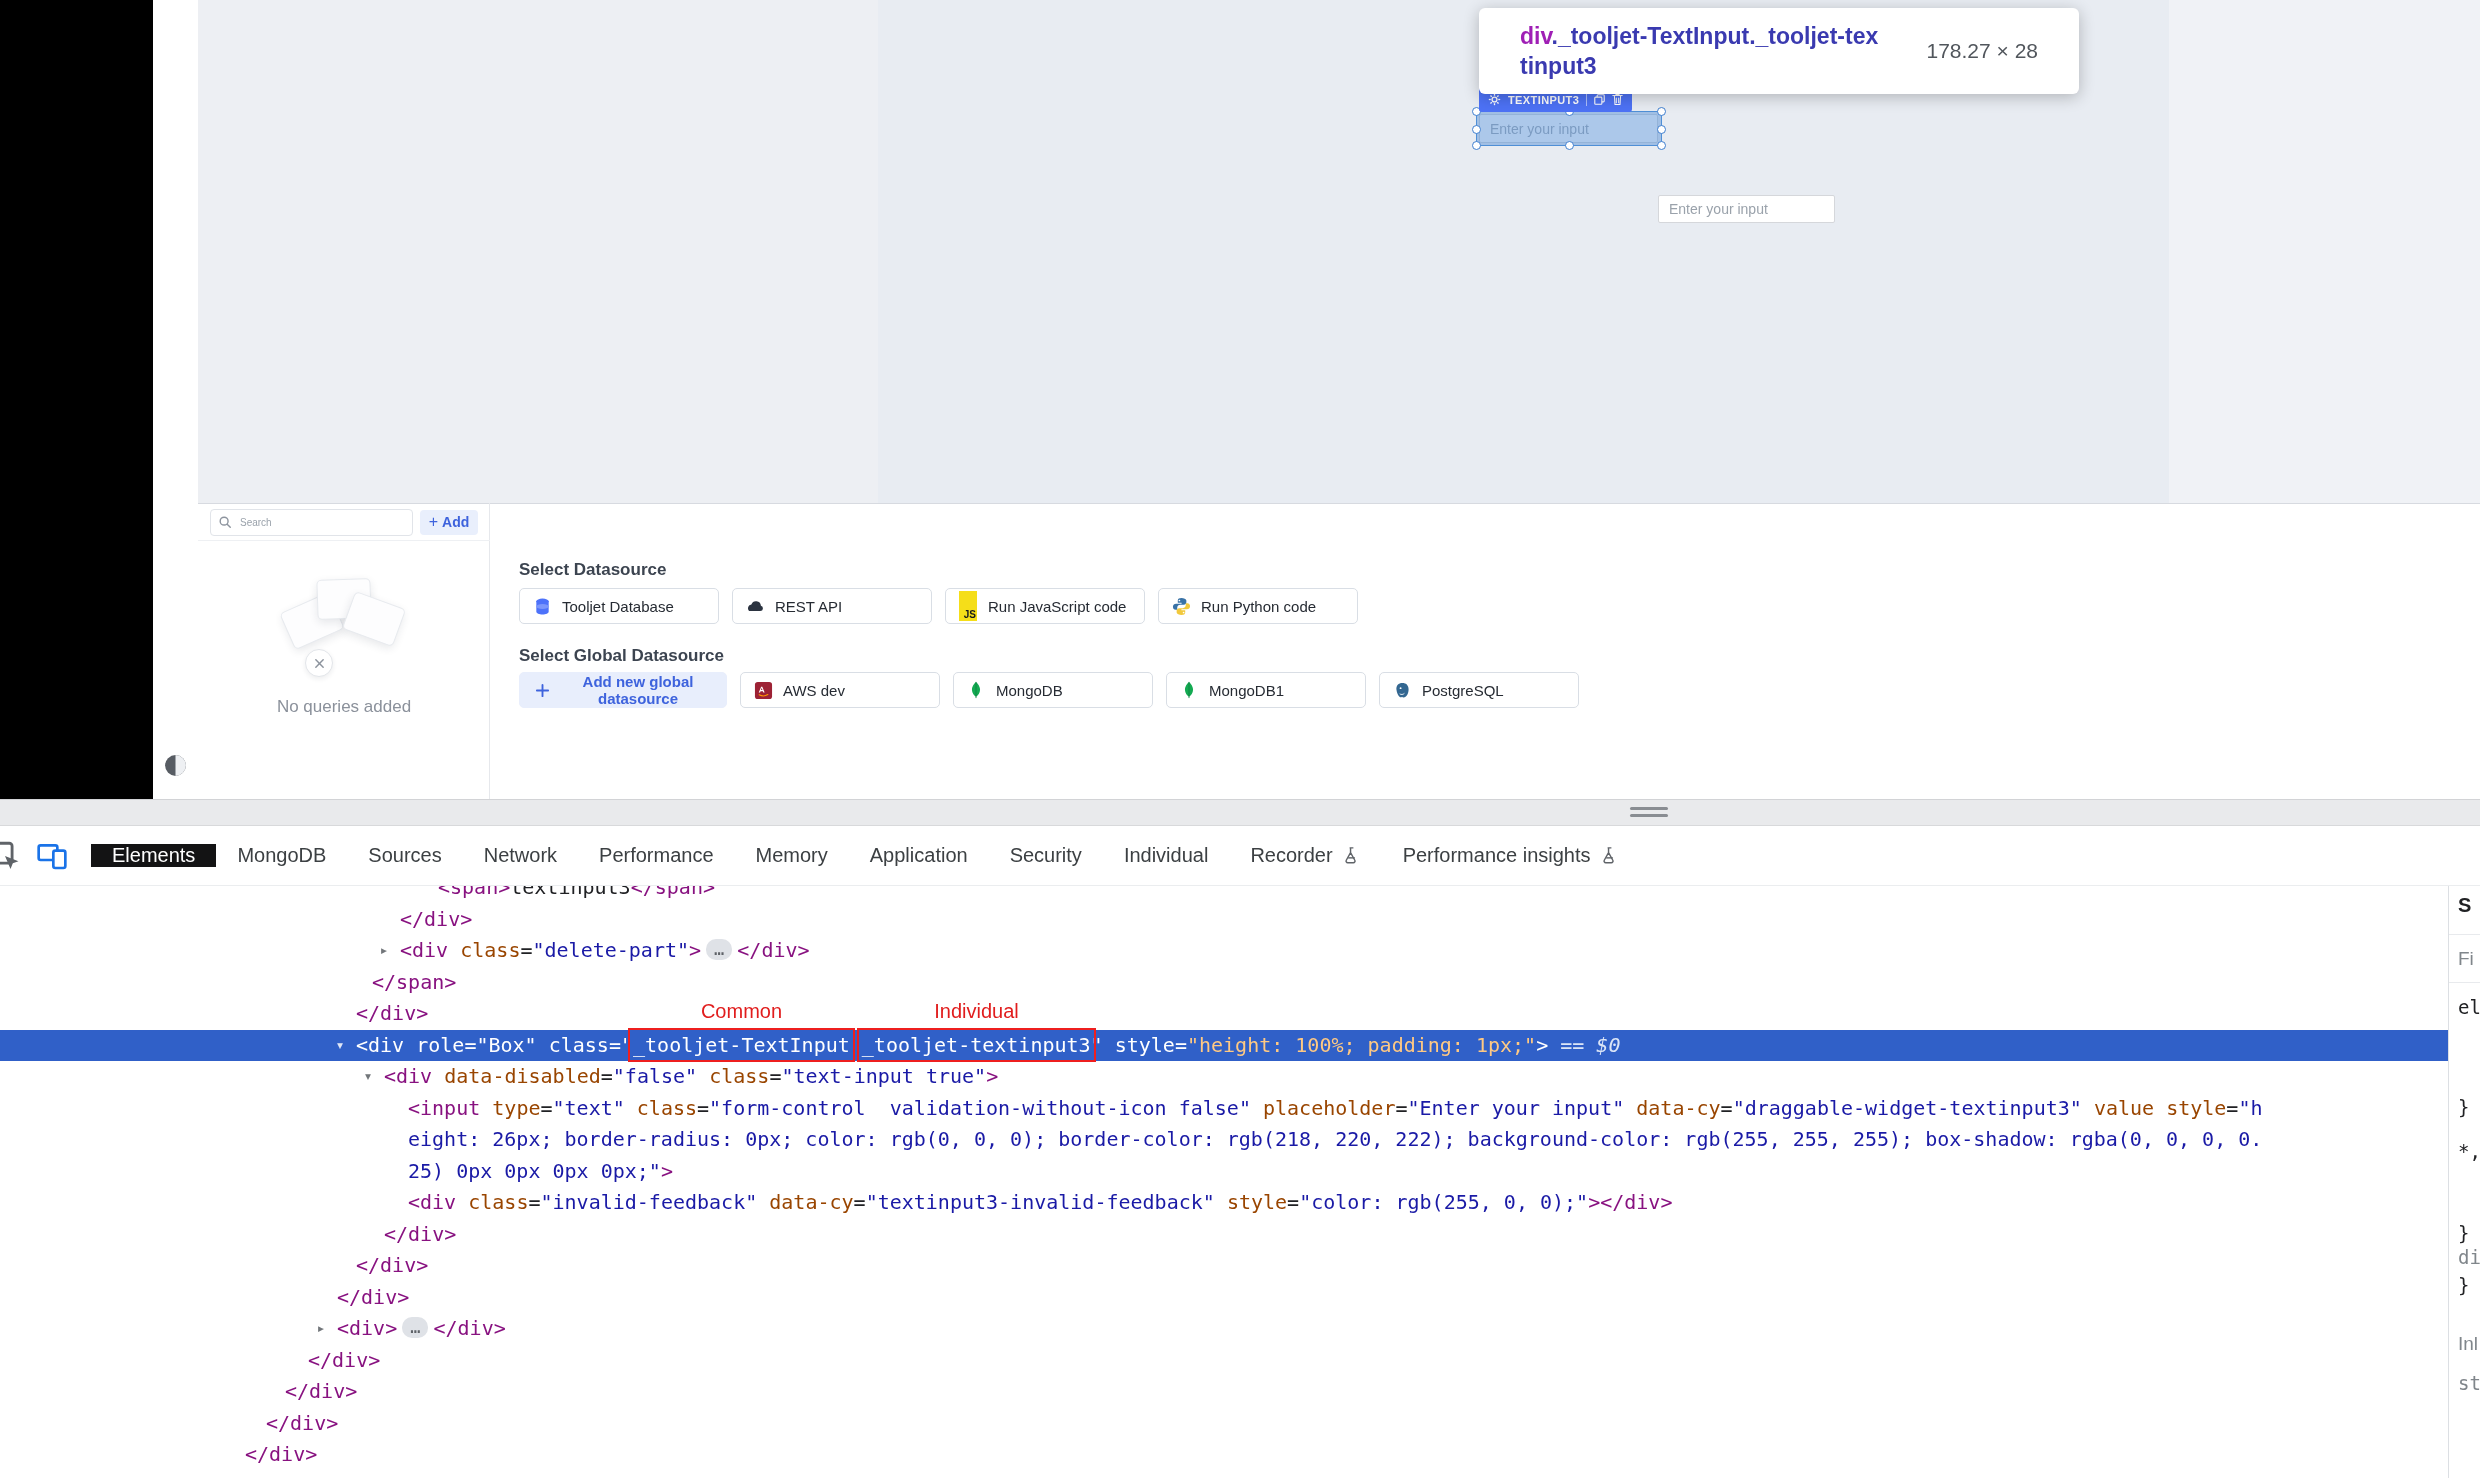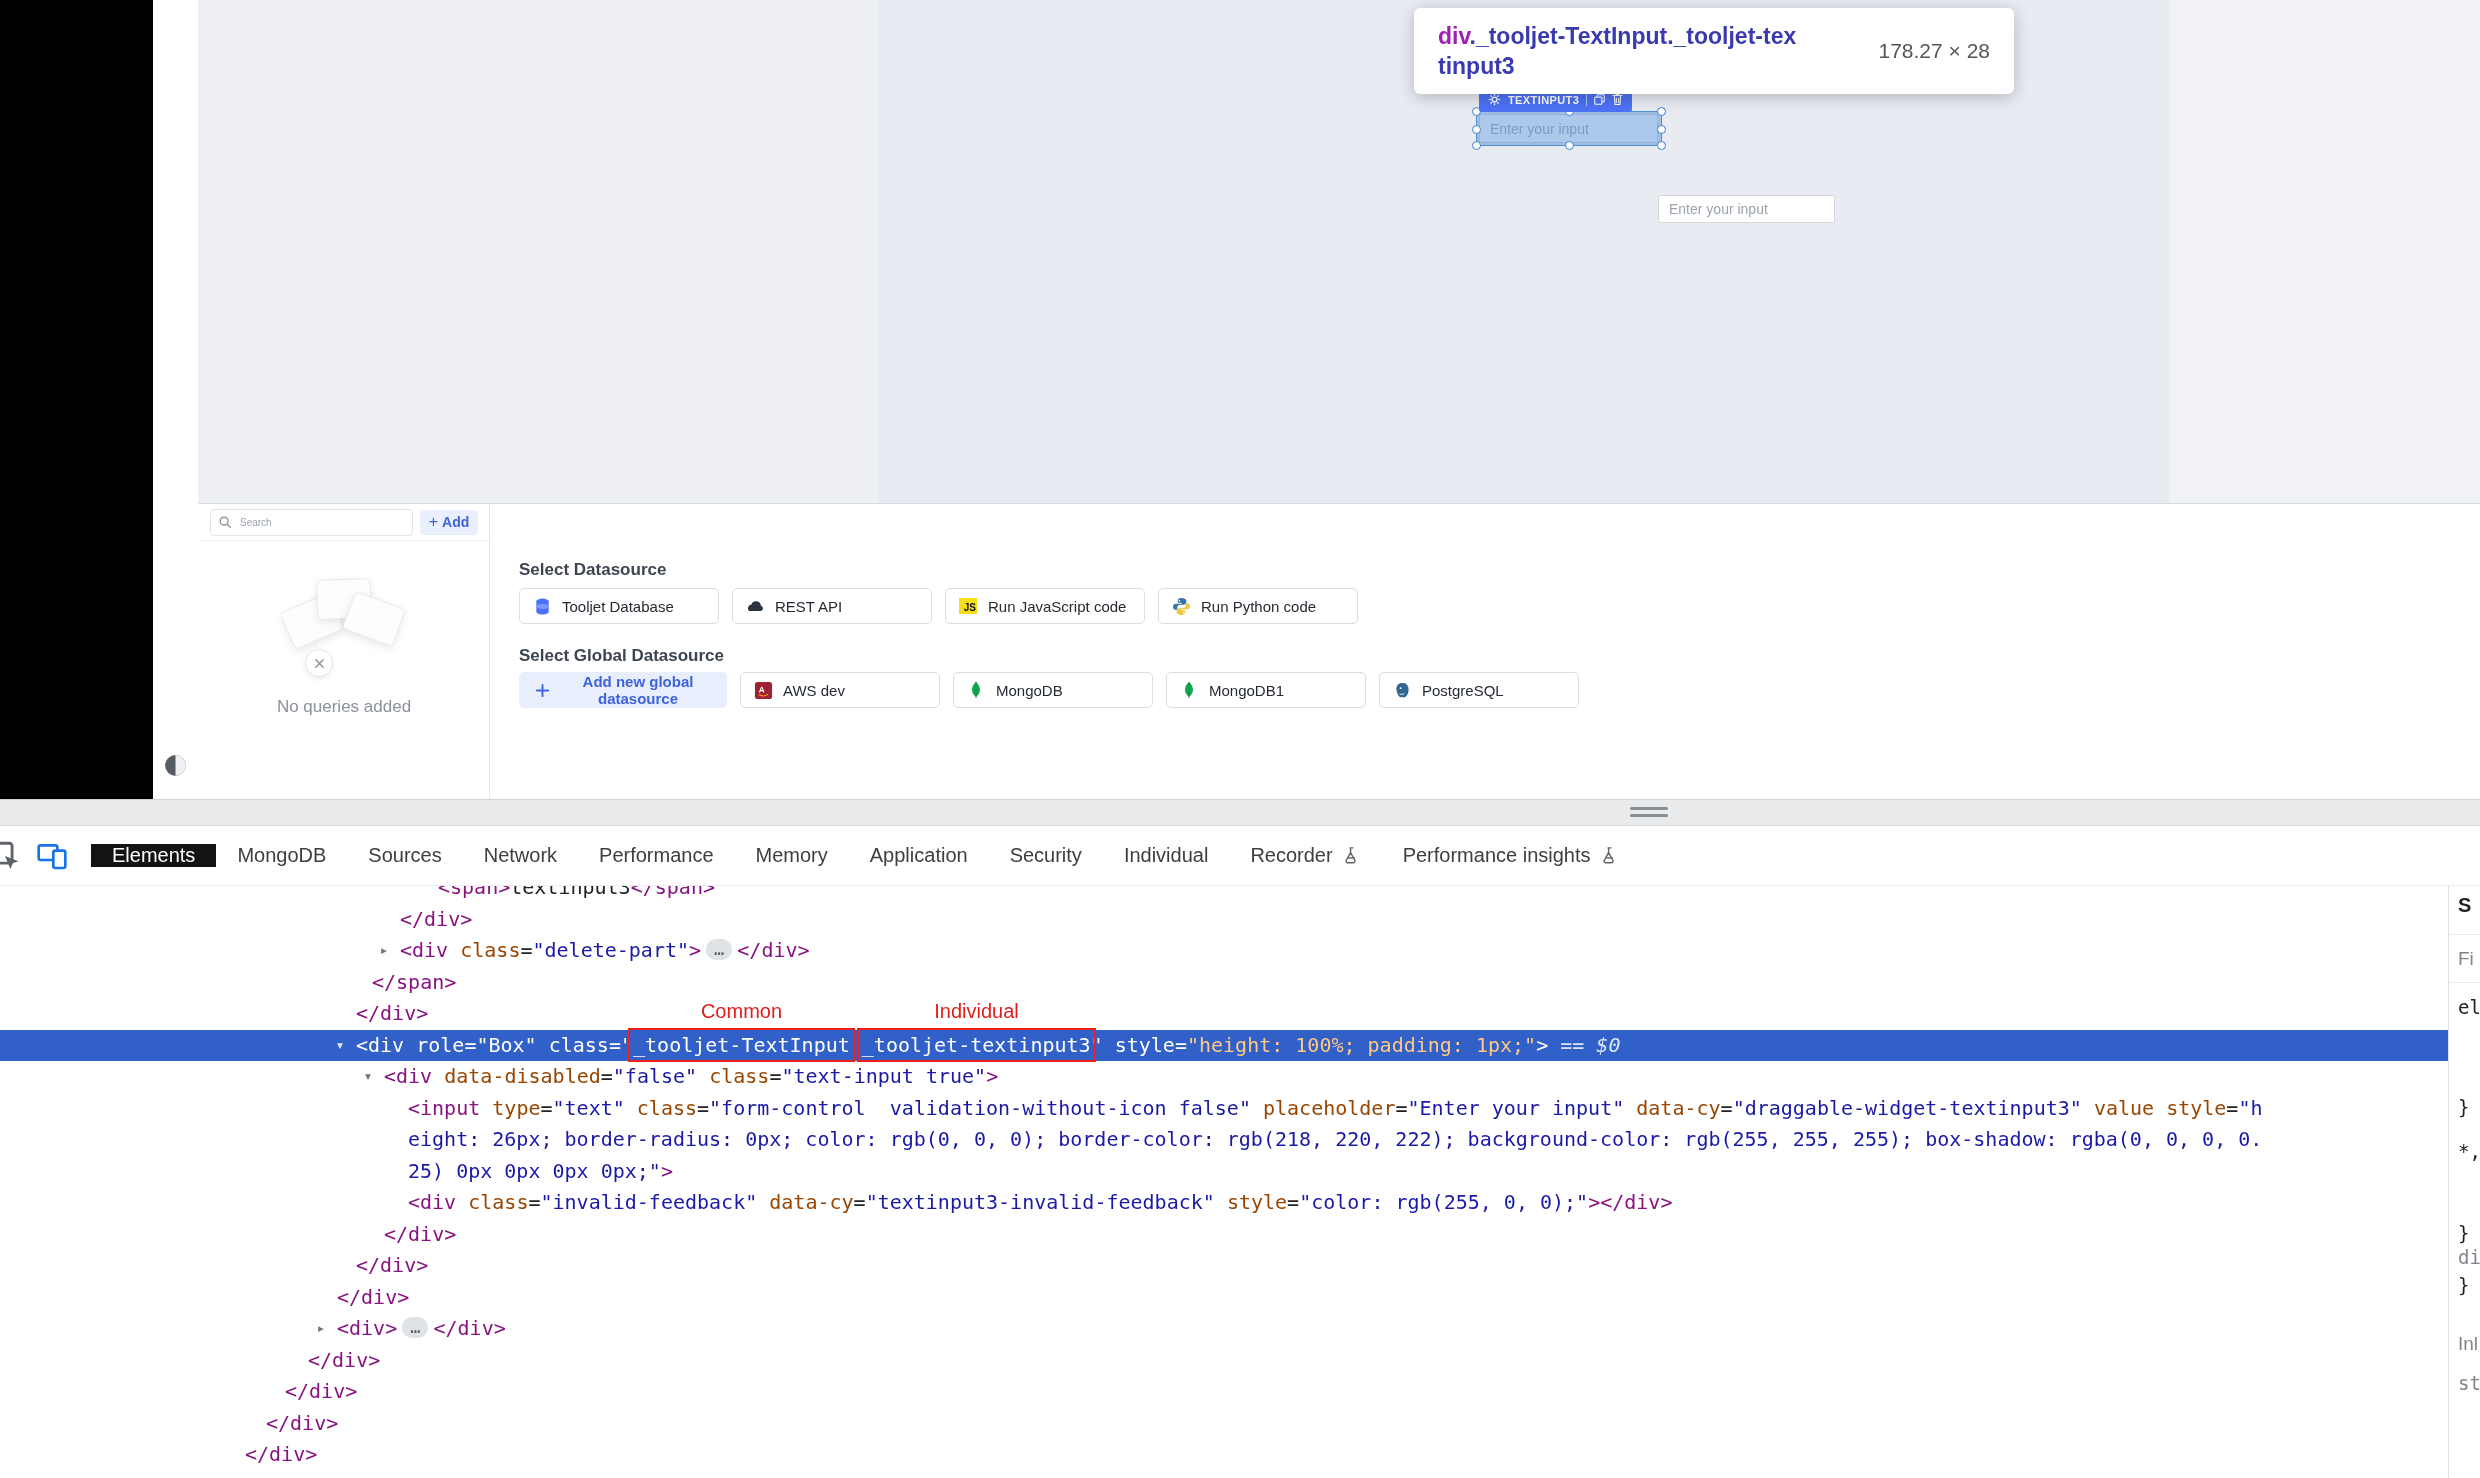--- a/index.html
+++ b/index.html
@@ -6,23 +6,23 @@
   .screen{position:relative;width:2480px;height:1478px;overflow:hidden;background:#fff;
     font-family:"Liberation Sans",sans-serif;}
 
   
   .left-black{position:absolute;left:0;top:0;width:153px;height:799px;background:#000;}
   .left-white{position:absolute;left:153px;top:0;width:45px;height:799px;background:#fff;}
   .canvas{position:absolute;left:198px;top:0;width:2282px;height:503px;background:#edeff3;}
   .canvas-mid{position:absolute;left:878px;top:0;width:1291px;height:503px;background:#e8ecf2;}
   .canvas-right{position:absolute;left:2169px;top:0;width:311px;height:503px;background:#f0f2f6;}
 
-  .inspect-tooltip{position:absolute;left:1414px;top:8px;width:600px;height:86px;background:#fff;
+  .inspect-tooltip{position:absolute;left:1479px;top:8px;width:600px;height:86px;background:#fff;
     border-radius:6px;box-shadow:0 3px 16px rgba(0,0,0,.24);display:flex;align-items:center;
-    justify-content:space-between;padding:0 24px;box-sizing:border-box;z-index:6;}
+    justify-content:space-between;padding:0 41px;box-sizing:border-box;z-index:6;}
   .tt-selector{font-weight:bold;font-size:23px;line-height:30px;}
   .tt-tag{color:#9f1fb5;}
   .tt-class{color:#3a3ab0;}
   .tt-dims{color:#51565c;font-size:21px;white-space:nowrap;margin-left:16px;}
 
   .widget-pill{position:absolute;left:1479px;top:87px;height:25px;background:#4d72f5;border-radius:3px;
     display:flex;align-items:center;gap:7px;padding:0 9px;z-index:5;}
   .pill-name{color:#fff;font-size:11px;font-weight:bold;letter-spacing:.4px;}
   .pill-sep{width:1px;height:12px;background:rgba(255,255,255,.55);}
 
@@ -72,21 +72,21 @@
 
   .ds-title{position:absolute;left:519px;color:#3c4450;font-size:17px;font-weight:bold;}
   .ds-title-1{top:560px;} .ds-title-2{top:646px;}
   .ds-row{position:absolute;left:519px;display:flex;gap:13px;}
   .ds-row-1{top:588px;} .ds-row-2{top:672px;}
   .ds-btn{width:200px;height:36px;background:#fff;border:1px solid #d9dee5;border-radius:5px;
     display:flex;align-items:center;gap:10px;padding:12px 12px;box-sizing:border-box;font-size:15px;
     color:#262b33;font-family:"Liberation Sans",sans-serif;cursor:pointer;}
   .ds-btn.accent{background:#e8eefc;border-color:#e8eefc;color:#3e63dd;font-weight:bold;width:208px;}
   .ds-ic{width:20px;height:20px;display:flex;align-items:center;justify-content:center;flex:none;}
-  .js-badge{width:18px;height:16px;background:#f5de19;color:#15191e;font-weight:bold;font-size:10px;
+  .js-badge{width:18px;height:30px;background:#f5de19;color:#15191e;font-weight:bold;font-size:10px;
     display:flex;align-items:flex-end;justify-content:flex-end;padding:0 1px 1px 0;box-sizing:border-box;}
 
   .moon-btn{position:absolute;left:163px;top:752px;width:26px;height:26px;background:none;border:none;
     padding:0;cursor:pointer;}
 
   
   .dt-divider{position:absolute;left:0;top:799px;width:2480px;height:27px;background:#e9eaec;
     border-top:1px solid #d2d3d6;border-bottom:1px solid #d8d9db;box-sizing:border-box;}
   .dt-handle{position:absolute;left:1630px;top:7px;width:38px;cursor:row-resize;}
   .dt-handle .bar{height:3px;background:#898d92;border-radius:2px;margin-bottom:4px;}

